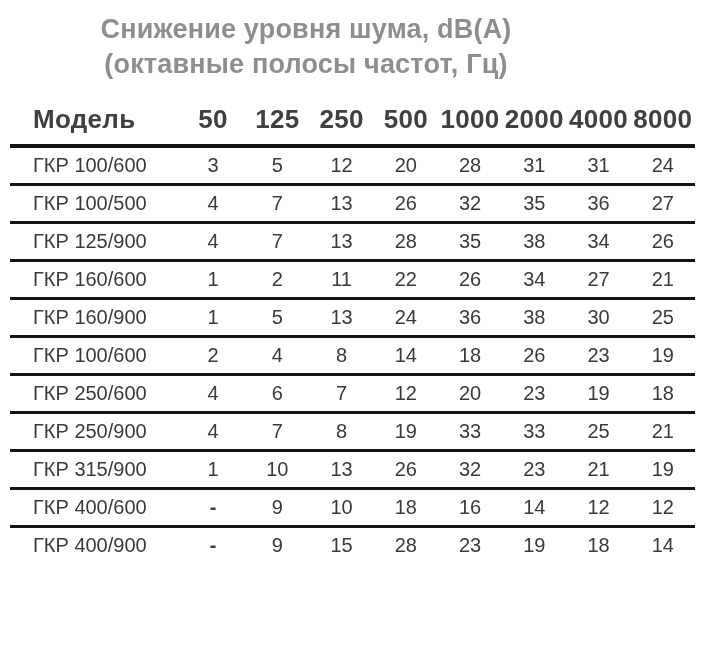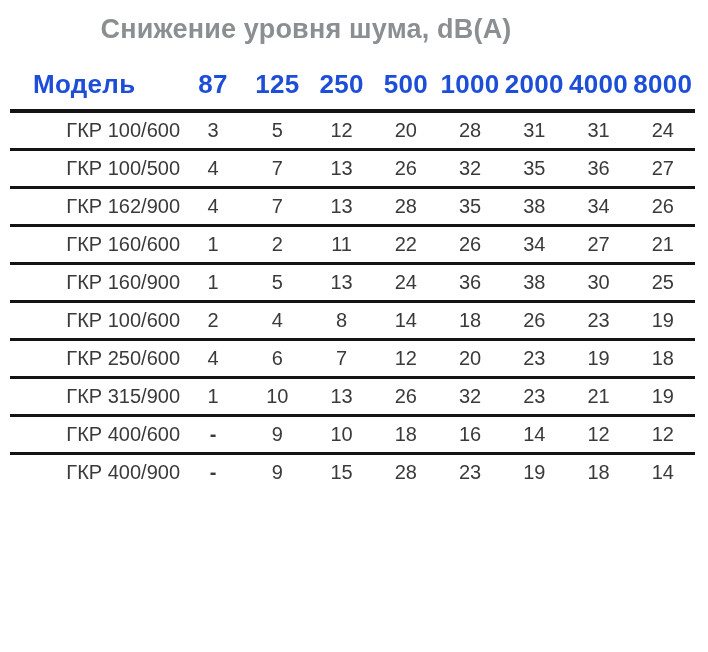--- a/index.html
+++ b/index.html
@@ -29,21 +29,21 @@
   }
   table.noise-table {
     border-collapse: collapse;
     table-layout: fixed;
     width: 685px;
     margin: 16px 0 0 10px;
   }
   .noise-table th {
     font-size: 26px;
     font-weight: bold;
-    color: #1d4ed8;
+    color: #404040;
     text-align: center;
     padding: 6px 0 9px 0;
     border-bottom: 4px solid #141414;
     letter-spacing: 0.3px;
     white-space: nowrap;
   }
   .noise-table th.model-col {
     width: 148px;
     text-align: left;
     padding-left: 23px;
@@ -51,45 +51,46 @@
   .noise-table td {
     font-size: 20px;
     color: #3a3a3a;
     text-align: center;
     height: 33px;
     vertical-align: middle;
     border-bottom: 3px solid #141414;
     white-space: nowrap;
   }
   .noise-table td.model-cell {
-    text-align: right;
+    text-align: left;
     padding-left: 23px;
   }
   .noise-table tbody tr:last-child td {
     border-bottom: none;
   }
   .noise-table td.dash-cell {
     font-weight: bold;
   }
 </style>
 </head>
 <body>
 
 <div class="page">
 
   <div class="title-block">
     <div>Снижение уровня шума, dB(A)</div>
+    <div>(октавные полосы частот, Гц)</div>
   </div>
 
   <table class="noise-table">
     <thead>
       <tr>
         <th class="model-col">Модель</th>
 
-      <th>87</th>
+      <th>50</th>
           <th>125</th>
           <th>250</th>
           <th>500</th>
           <th>1000</th>
           <th>2000</th>
           <th>4000</th>
           <th>8000</th>
         </tr>
     </thead>
     <tbody id="table-body">
@@ -110,21 +111,21 @@
           <td class="value-cell">4</td>
           <td class="value-cell">7</td>
           <td class="value-cell">13</td>
           <td class="value-cell">26</td>
           <td class="value-cell">32</td>
           <td class="value-cell">35</td>
           <td class="value-cell">36</td>
           <td class="value-cell">27</td>
         </tr>
         <tr>
-          <td class="model-cell">ГКР 162/900</td>
+          <td class="model-cell">ГКР 125/900</td>
           <td class="value-cell">4</td>
           <td class="value-cell">7</td>
           <td class="value-cell">13</td>
           <td class="value-cell">28</td>
           <td class="value-cell">35</td>
           <td class="value-cell">38</td>
           <td class="value-cell">34</td>
           <td class="value-cell">26</td>
         </tr>
         <tr>
@@ -165,20 +166,31 @@
           <td class="value-cell">4</td>
           <td class="value-cell">6</td>
           <td class="value-cell">7</td>
           <td class="value-cell">12</td>
           <td class="value-cell">20</td>
           <td class="value-cell">23</td>
           <td class="value-cell">19</td>
           <td class="value-cell">18</td>
         </tr>
         <tr>
+          <td class="model-cell">ГКР 250/900</td>
+          <td class="value-cell">4</td>
+          <td class="value-cell">7</td>
+          <td class="value-cell">8</td>
+          <td class="value-cell">19</td>
+          <td class="value-cell">33</td>
+          <td class="value-cell">33</td>
+          <td class="value-cell">25</td>
+          <td class="value-cell">21</td>
+        </tr>
+        <tr>
           <td class="model-cell">ГКР 315/900</td>
           <td class="value-cell">1</td>
           <td class="value-cell">10</td>
           <td class="value-cell">13</td>
           <td class="value-cell">26</td>
           <td class="value-cell">32</td>
           <td class="value-cell">23</td>
           <td class="value-cell">21</td>
           <td class="value-cell">19</td>
         </tr>

